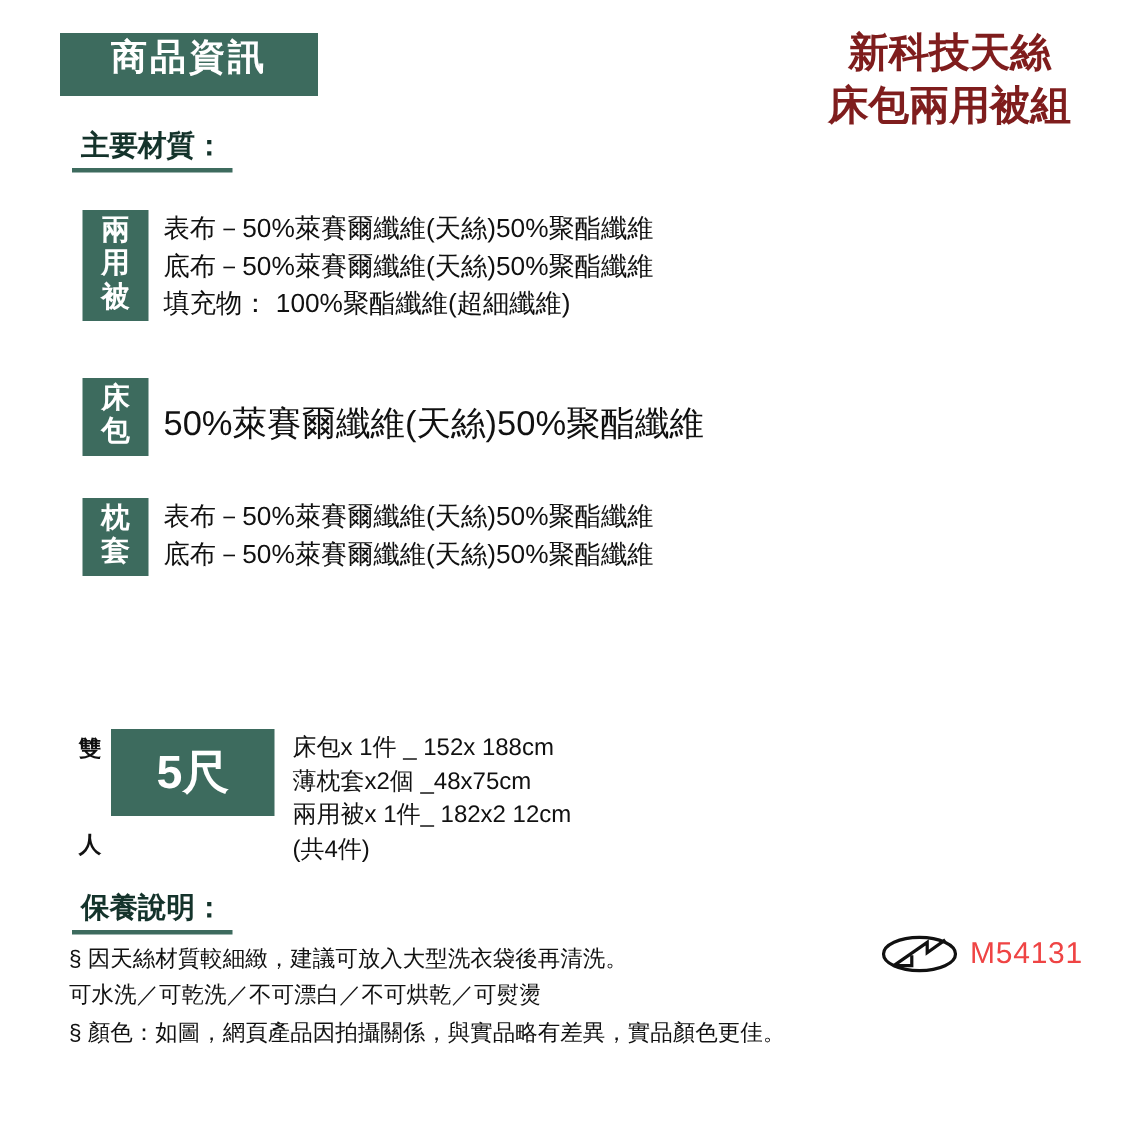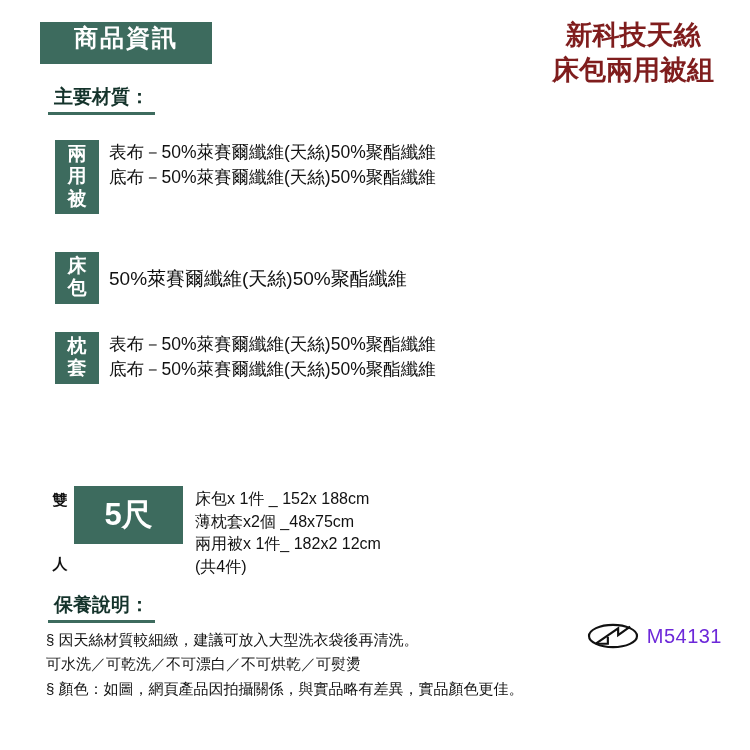--- a/index.html
+++ b/index.html
@@ -84,21 +84,21 @@
   }
   .mat-lines {
     margin-left: 10px;
     font-size: 17.5px;
     line-height: 1.42;
     color: #111;
     font-weight: normal;
     white-space: nowrap;
   }
   .mat-lines.single {
-    font-size: 19px;
+    font-size: 23px;
     padding-top: 14px;
   }
   #mat-duvet  { left: 55px; top: 140px; }
   #mat-bed    { left: 55px; top: 252px; }
   #mat-pillow { left: 55px; top: 332px; }
 
   
   .size-wrap {
     position: absolute;
     left: 50px;
@@ -158,21 +158,21 @@
     top: 618px;
     display: flex;
     align-items: center;
   }
   .cert-logo {
     width: 52px;
     height: 36px;
   }
   .cert-code {
     font-size: 20px;
-    color: #6d28d9;
+    color: #ef4444;
     margin-left: 8px;
     letter-spacing: 0.5px;
   }
 </style>
 </head>
 <body>
 
 <div class="page">
 
   <div class="title-box">
@@ -184,20 +184,21 @@
     <div>床包兩用被組</div>
   </div>
 
   <div class="section-head" id="head-material">主要材質：</div>
 
   <div class="mat-row" id="mat-duvet">
     <div class="mat-tag">兩<br>用<br>被</div>
     <div class="mat-lines">
       <div>表布－50%萊賽爾纖維(天絲)50%聚酯纖維</div>
       <div>底布－50%萊賽爾纖維(天絲)50%聚酯纖維</div>
+      <div>填充物： 100%聚酯纖維(超細纖維)</div>
     </div>
   </div>
 
   <div class="mat-row" id="mat-bed">
     <div class="mat-tag">床<br>包</div>
     <div class="mat-lines single">
       <div>50%萊賽爾纖維(天絲)50%聚酯纖維</div>
     </div>
   </div>
 

